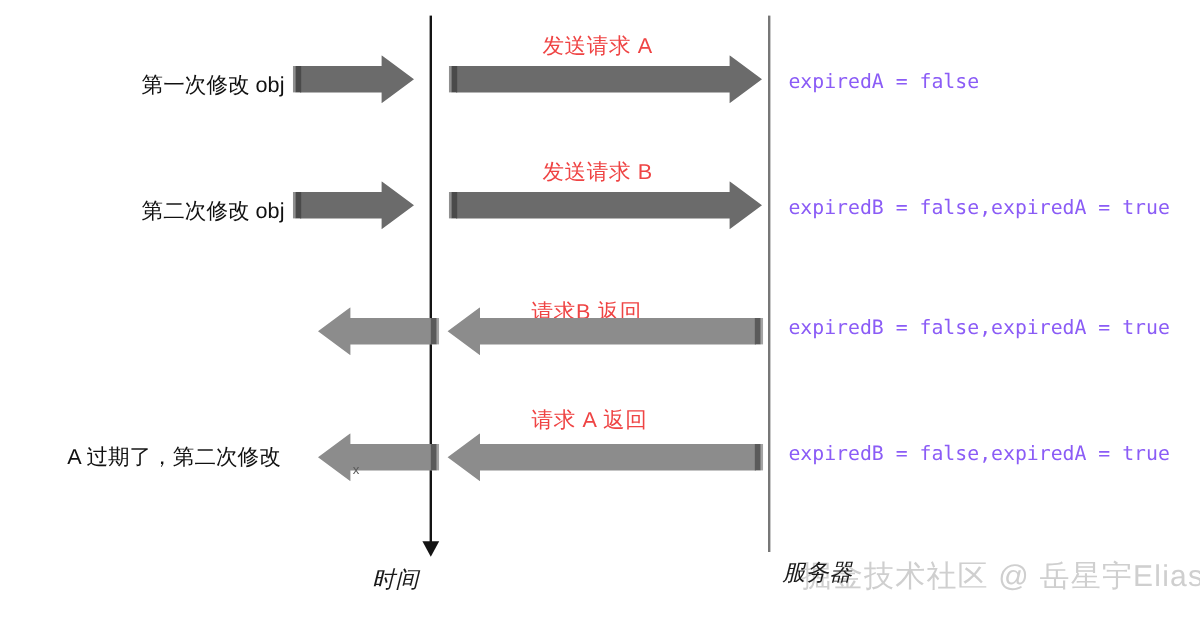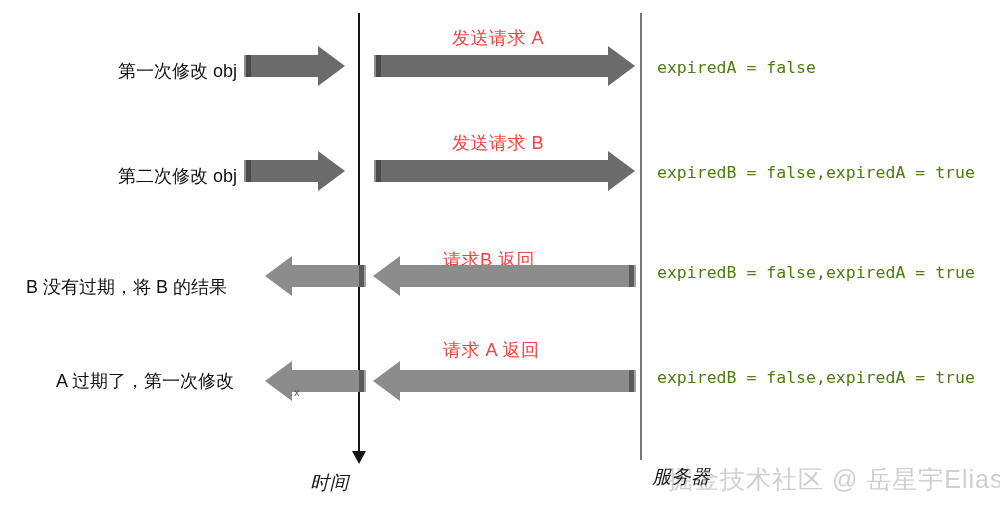--- a/index.html
+++ b/index.html
@@ -107,21 +107,21 @@
     color: #ef4444;
     white-space: nowrap;
     letter-spacing: 0.5px;
   }
 
   
   .state-text {
     position: absolute;
     font-family: "DejaVu Sans Mono", "Liberation Mono", monospace;
     font-size: 16.5px;
-    color: #4d7c0f;
+    color: #8b5cf6;
     white-space: nowrap;
     letter-spacing: 0px;
   }
 
   
   .artifact-x {
     position: absolute;
     font-size: 11px;
     color: #5a5a5a;
     font-family: "Liberation Sans", sans-serif;
@@ -179,21 +179,20 @@
         <rect x="2" y="9" width="5" height="22" fill="#4a4a4a"></rect>
         <rect x="0" y="9" width="2" height="22" fill="#8f8f8f"></rect>
       </svg>
     </div>
 
     <div class="state-text" style="left:657px; top:163px;">expiredB = false,expiredA = true</div>
   </div>
 
   <div class="row">
     <div class="left-caption" style="left:26px; top:247px;">
-      <div>B 没有过期，将 B 的结果</div>
     </div>
 
     <div class="arrow" style="left:264px; top:256px;">
       <svg width="102" height="40" viewBox="0 0 102 40">
         <polygon points="96,9 28,9 28,0 1,20 28,40 28,31 96,31" fill="#8c8c8c"></polygon>
         <rect x="95,9" y="9" width="0" height="0" fill="none"></rect>
         <rect x="95" y="9" width="5" height="22" fill="#5a5a5a"></rect>
         <rect x="100" y="9" width="2" height="22" fill="#a2a2a2"></rect>
       </svg>
     </div>
@@ -205,21 +204,21 @@
         <polygon points="258,9 28,9 28,0 1,20 28,40 28,31 258,31" fill="#8c8c8c"></polygon>
         <rect x="257" y="9" width="5" height="22" fill="#5a5a5a"></rect>
         <rect x="262" y="9" width="2" height="22" fill="#a2a2a2"></rect>
       </svg>
     </div>
 
     <div class="state-text" style="left:657px; top:263px;">expiredB = false,expiredA = true</div>
   </div>
 
   <div class="row">
-    <div class="left-caption" style="left:56px; top:368px;">A 过期了，第一次修改</div>
+    <div class="left-caption" style="left:56px; top:368px;">A 过期了，第二次修改</div>
 
     <div class="arrow" style="left:264px; top:361px;">
       <svg width="102" height="40" viewBox="0 0 102 40">
         <polygon points="96,9 28,9 28,0 1,20 28,40 28,31 96,31" fill="#8c8c8c"></polygon>
         <rect x="95" y="9" width="5" height="22" fill="#5a5a5a"></rect>
         <rect x="100" y="9" width="2" height="22" fill="#a2a2a2"></rect>
       </svg>
     </div>
     <div class="artifact-x" style="left:294px; top:386px;">x</div>
 

